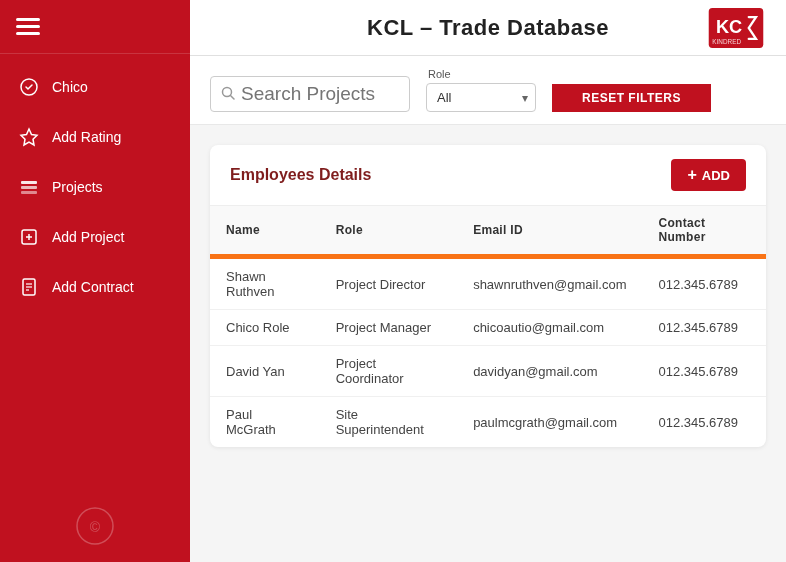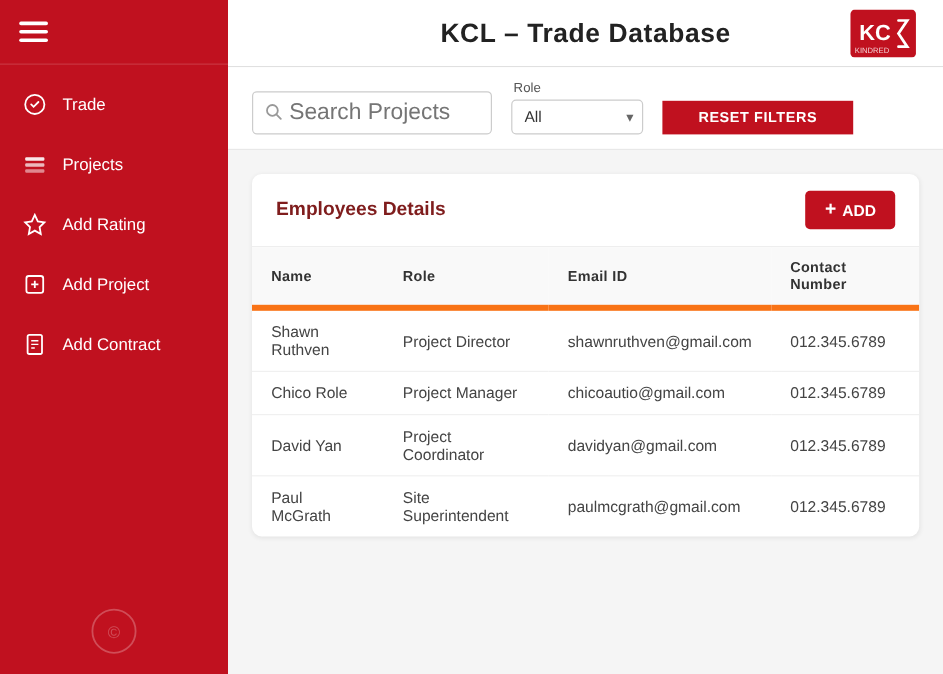--- a/index.html
+++ b/index.html
@@ -277,41 +277,41 @@
   </div>
   <div class="sidebar-nav">
 
     <div class="nav-item">
       <span class="nav-icon">
         <svg width="20" height="20" viewBox="0 0 20 20" fill="none">
           <circle cx="10" cy="10" r="8" stroke="white" stroke-width="1.5"></circle>
           <path d="M7 10l2 2 4-4" stroke="white" stroke-width="1.5" stroke-linecap="round"></path>
         </svg>
       </span>
-      <span>Trade</span>
+      <span>Chico</span>
+    </div>
+
+    <div class="nav-item">
+      <span class="nav-icon">
+        <svg width="20" height="20" viewBox="0 0 20 20" fill="none">
+          <polygon points="10,2 12.5,7.5 18,8.3 14,12.2 15,18 10,15.2 5,18 6,12.2 2,8.3 7.5,7.5" stroke="white" stroke-width="1.5" fill="none"></polygon>
+        </svg>
+      </span>
+      <span>Add Rating</span>
     </div>
 
     <div class="nav-item">
       <span class="nav-icon">
         <svg width="20" height="20" viewBox="0 0 20 20" fill="none">
           <rect x="2" y="4" width="16" height="3" rx="1" fill="white" opacity="0.9"></rect>
           <rect x="2" y="9" width="16" height="3" rx="1" fill="white" opacity="0.7"></rect>
           <rect x="2" y="14" width="16" height="3" rx="1" fill="white" opacity="0.5"></rect>
         </svg>
       </span>
       <span>Projects</span>
-    </div>
-
-    <div class="nav-item">
-      <span class="nav-icon">
-        <svg width="20" height="20" viewBox="0 0 20 20" fill="none">
-          <polygon points="10,2 12.5,7.5 18,8.3 14,12.2 15,18 10,15.2 5,18 6,12.2 2,8.3 7.5,7.5" stroke="white" stroke-width="1.5" fill="none"></polygon>
-        </svg>
-      </span>
-      <span>Add Rating</span>
     </div>
 
     <div class="nav-item">
       <span class="nav-icon">
         <svg width="20" height="20" viewBox="0 0 20 20" fill="none">
           <rect x="3" y="3" width="14" height="14" rx="2" stroke="white" stroke-width="1.5"></rect>
           <line x1="10" y1="7" x2="10" y2="13" stroke="white" stroke-width="1.5"></line>
           <line x1="7" y1="10" x2="13" y2="10" stroke="white" stroke-width="1.5"></line>
         </svg>
       </span>

